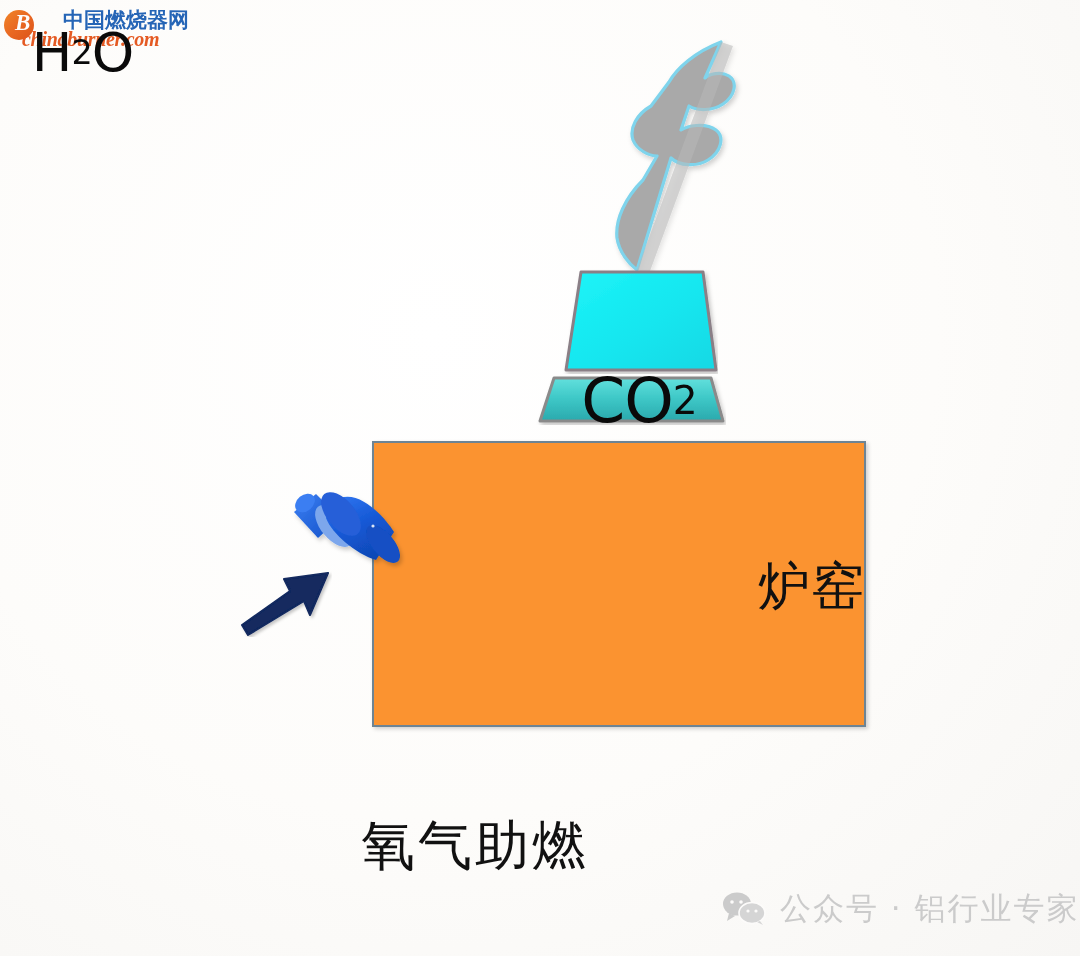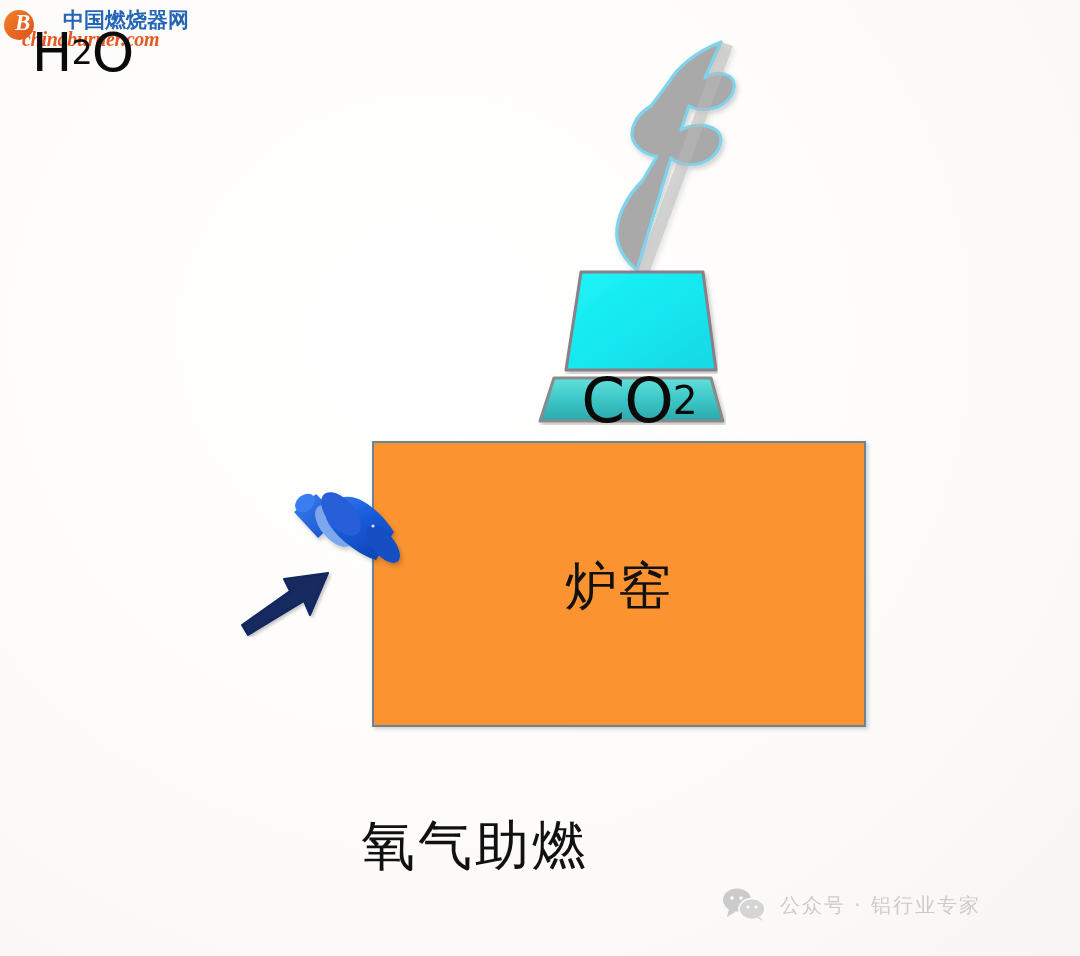--- a/index.html
+++ b/index.html
@@ -150,21 +150,21 @@
     background: #fb9330;
     border: 2px solid #6d8494;
     box-sizing: border-box;
     box-shadow: 2px 2px 4px rgba(0,0,0,0.18);
   }
   .furnace-label {
     position: absolute;
     left: 372px;
     top: 552px;
     width: 494px;
-    text-align: center;
+    text-align: right;
     font-family: "DejaVu Sans", sans-serif;
     font-size: 52px;
     font-weight: 500;
     color: #111111;
     letter-spacing: 2px;
   }
 
   
   .burner {
     position: absolute;
@@ -221,21 +221,21 @@
     gap: 14px;
     opacity: 0.95;
   }
   .wechat-icon {
     width: 44px;
     height: 34px;
     flex: 0 0 auto;
   }
   .wechat-text {
     font-family: "DejaVu Sans", sans-serif;
-    font-size: 20px;
+    font-size: 31px;
     color: #c9c9c9;
     letter-spacing: 2px;
     white-space: nowrap;
   }
 </style>
 </head>
 <body>
 
 <div id="stage">
 

